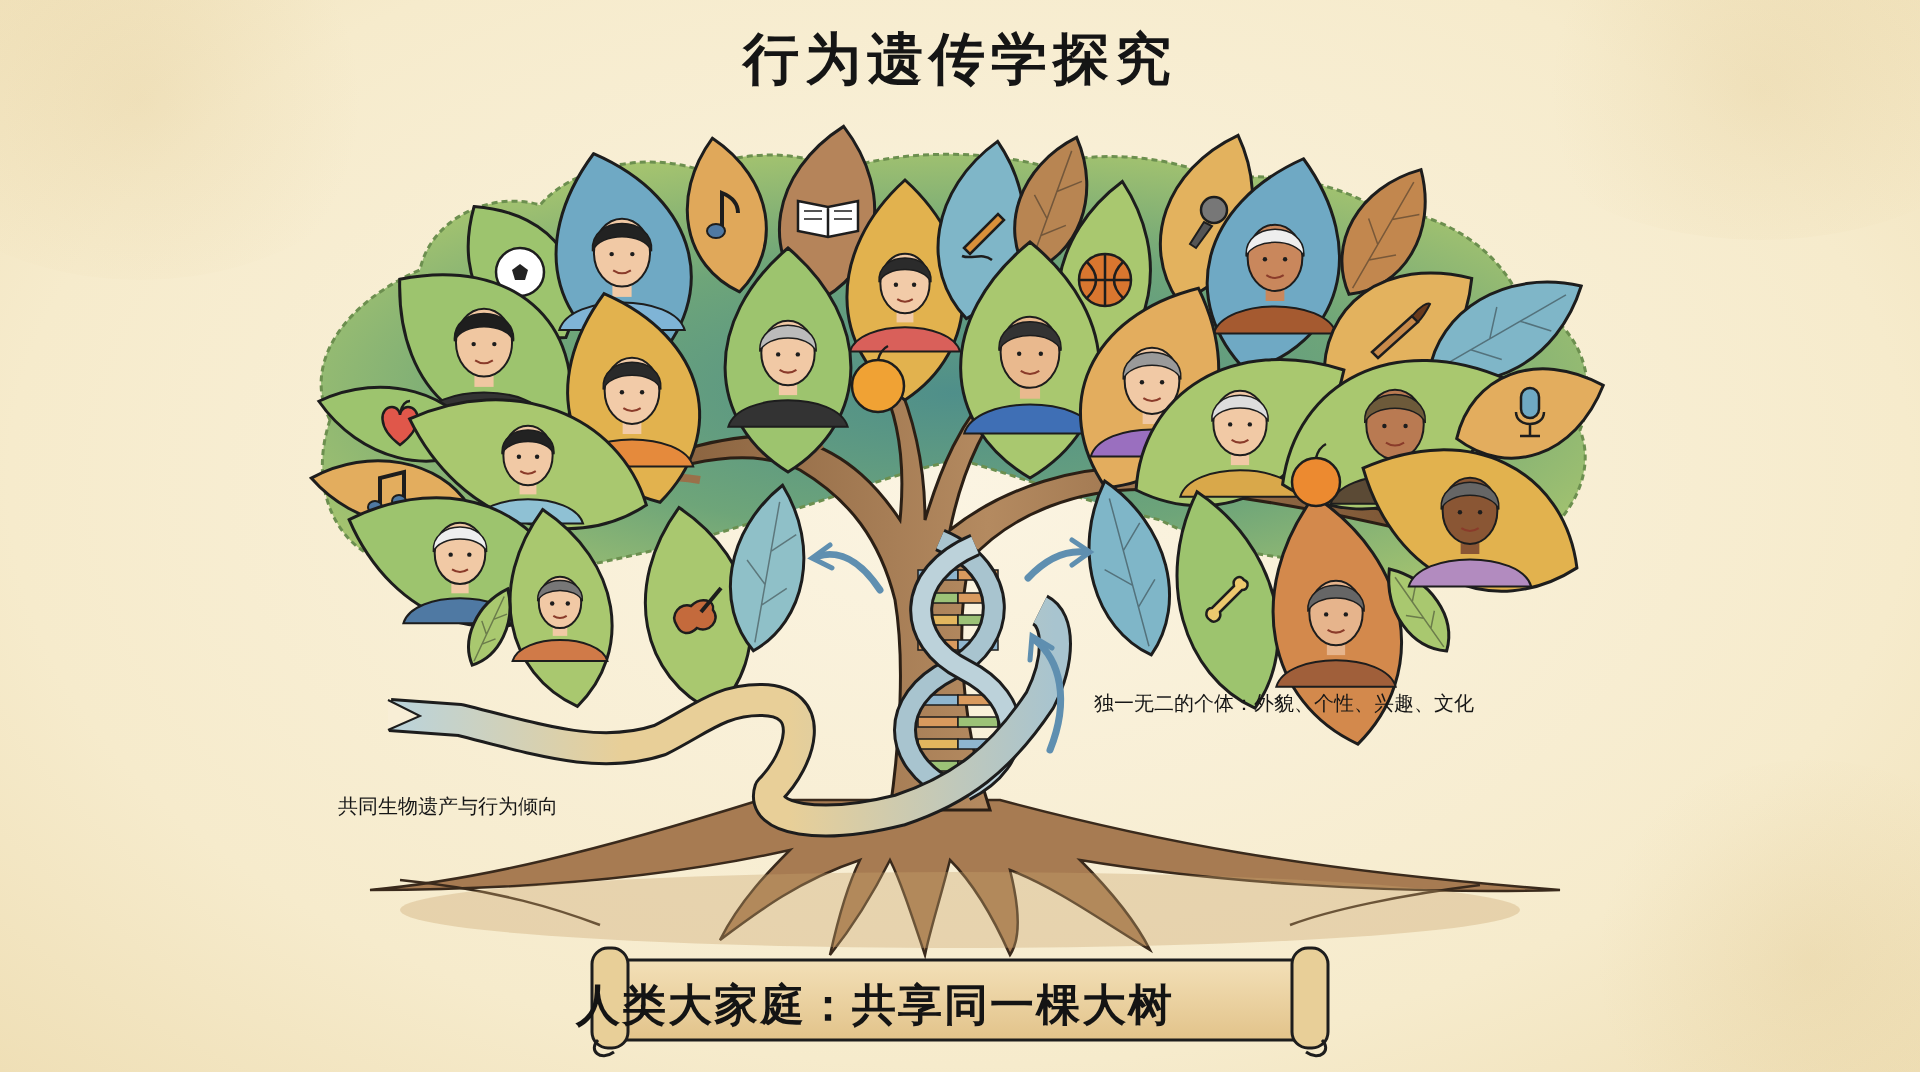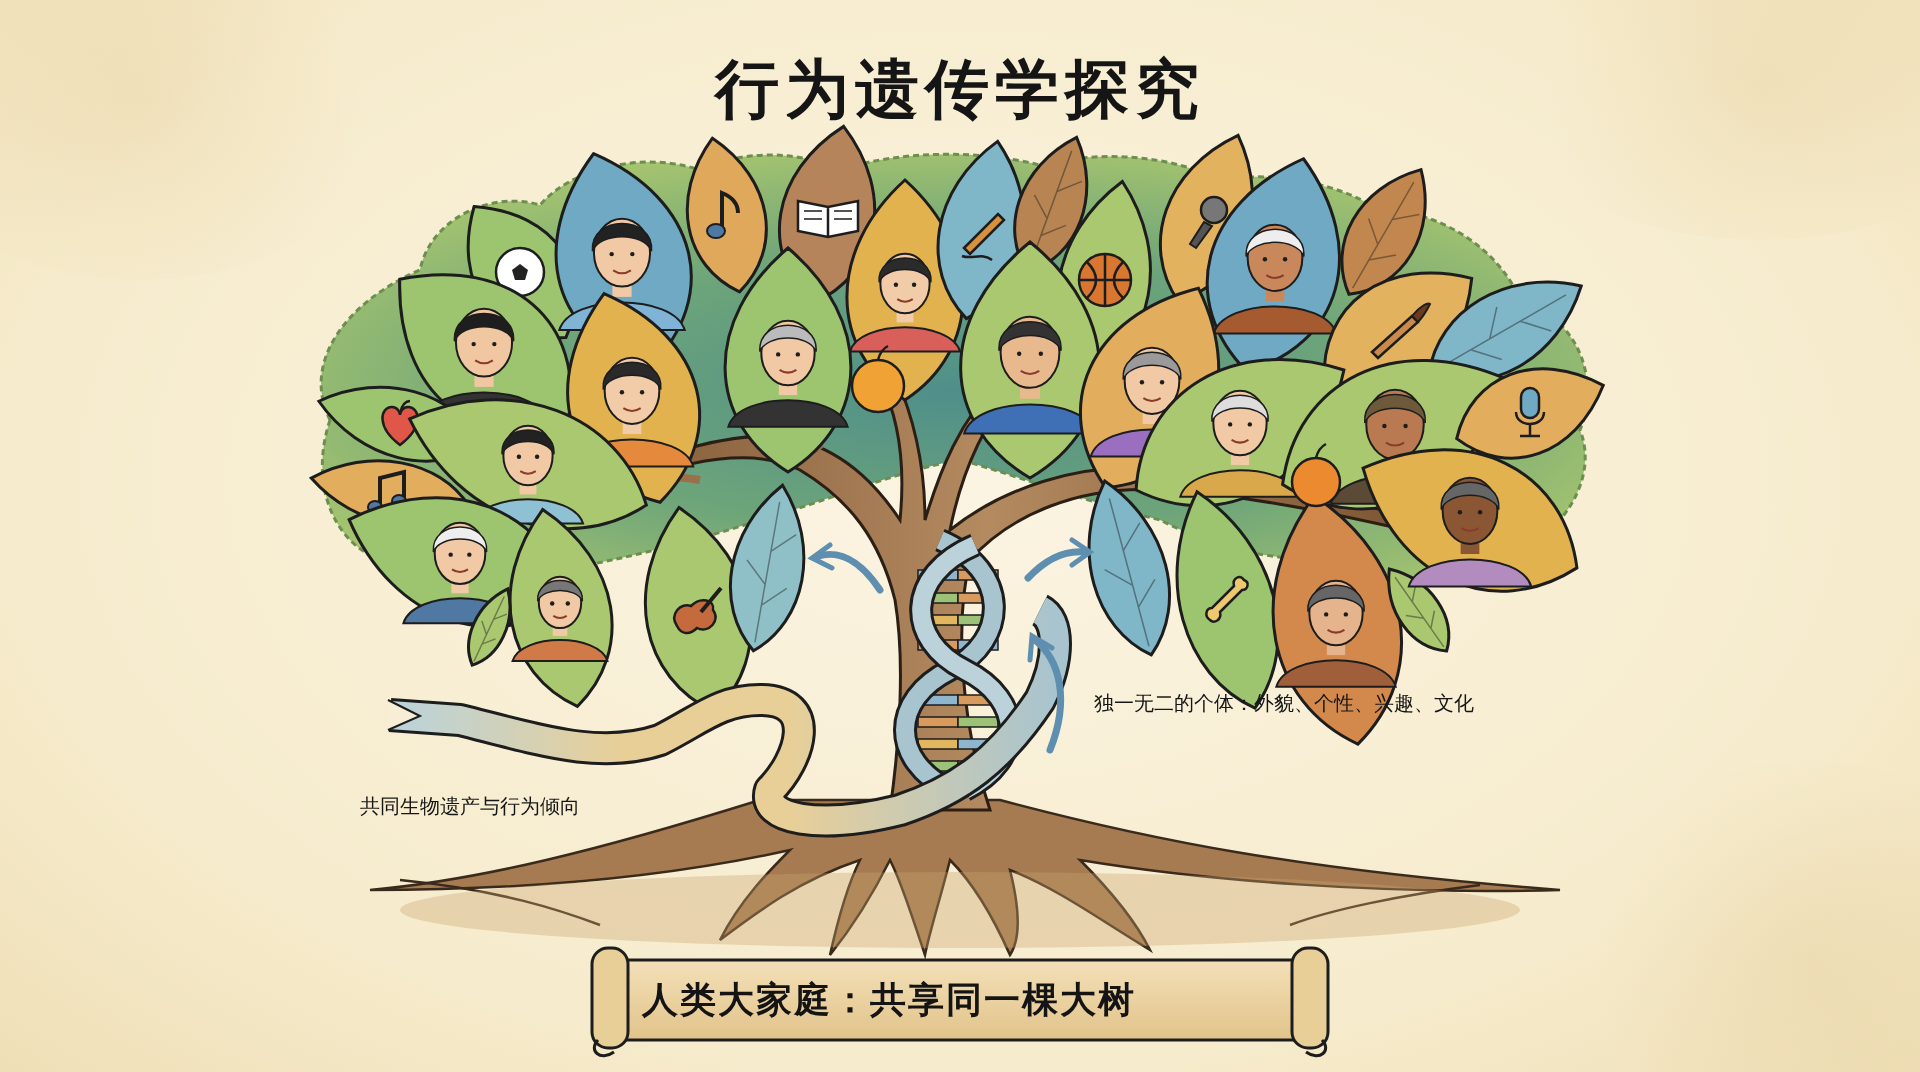--- a/index.html
+++ b/index.html
@@ -2,27 +2,27 @@
 <html><head>
 <meta charset="utf-8">
 <style>
   html,body{margin:0;padding:0;}
   body{width:1920px;height:1072px;overflow:hidden;position:relative;
        font-family:"DejaVu Sans","Liberation Sans",sans-serif;color:#1a1a1a;
        background:radial-gradient(ellipse at 50% 45%,#fbf4e2 0%,#f6ebcc 70%,#efdfb6 100%);}
   .paper-stain{position:absolute;border-radius:50%;pointer-events:none;
        background:radial-gradient(circle,rgba(214,184,120,.18),rgba(214,184,120,0) 70%);}
   #title{position:absolute;left:0;top:22px;width:1920px;text-align:center;
-       font-size:64px;font-weight:bold;letter-spacing:6px;color:#151515;margin-top:24px;}
+       font-size:56px;font-weight:bold;letter-spacing:6px;color:#151515;}
   #scene{position:absolute;left:0;top:0;}
   .label{position:absolute;font-size:20px;color:#161616;white-space:nowrap;}
   #label-right{left:1094px;top:690px;}
-  #label-left{left:338px;top:793px;margin-left:22px;}
+  #label-left{left:338px;top:793px;}
   #banner-text{position:absolute;left:0;width:1750px;top:976px;text-align:center;
-       font-size:36px;font-weight:bold;color:#141414;letter-spacing:2px;margin-left:14px;}
+       font-size:44px;font-weight:bold;color:#141414;letter-spacing:2px;}
 </style>
 </head>
 <body>
 
 <div class="paper-stain" style="left:-120px;top:-80px;width:520px;height:360px;"></div>
 <div class="paper-stain" style="left:1580px;top:760px;width:460px;height:400px;"></div>
 <div class="paper-stain" style="left:1500px;top:-60px;width:520px;height:300px;"></div>
 
 <svg id="scene" width="1920" height="1072" viewBox="0 0 1920 1072" xmlns="http://www.w3.org/2000/svg">
   <defs>

